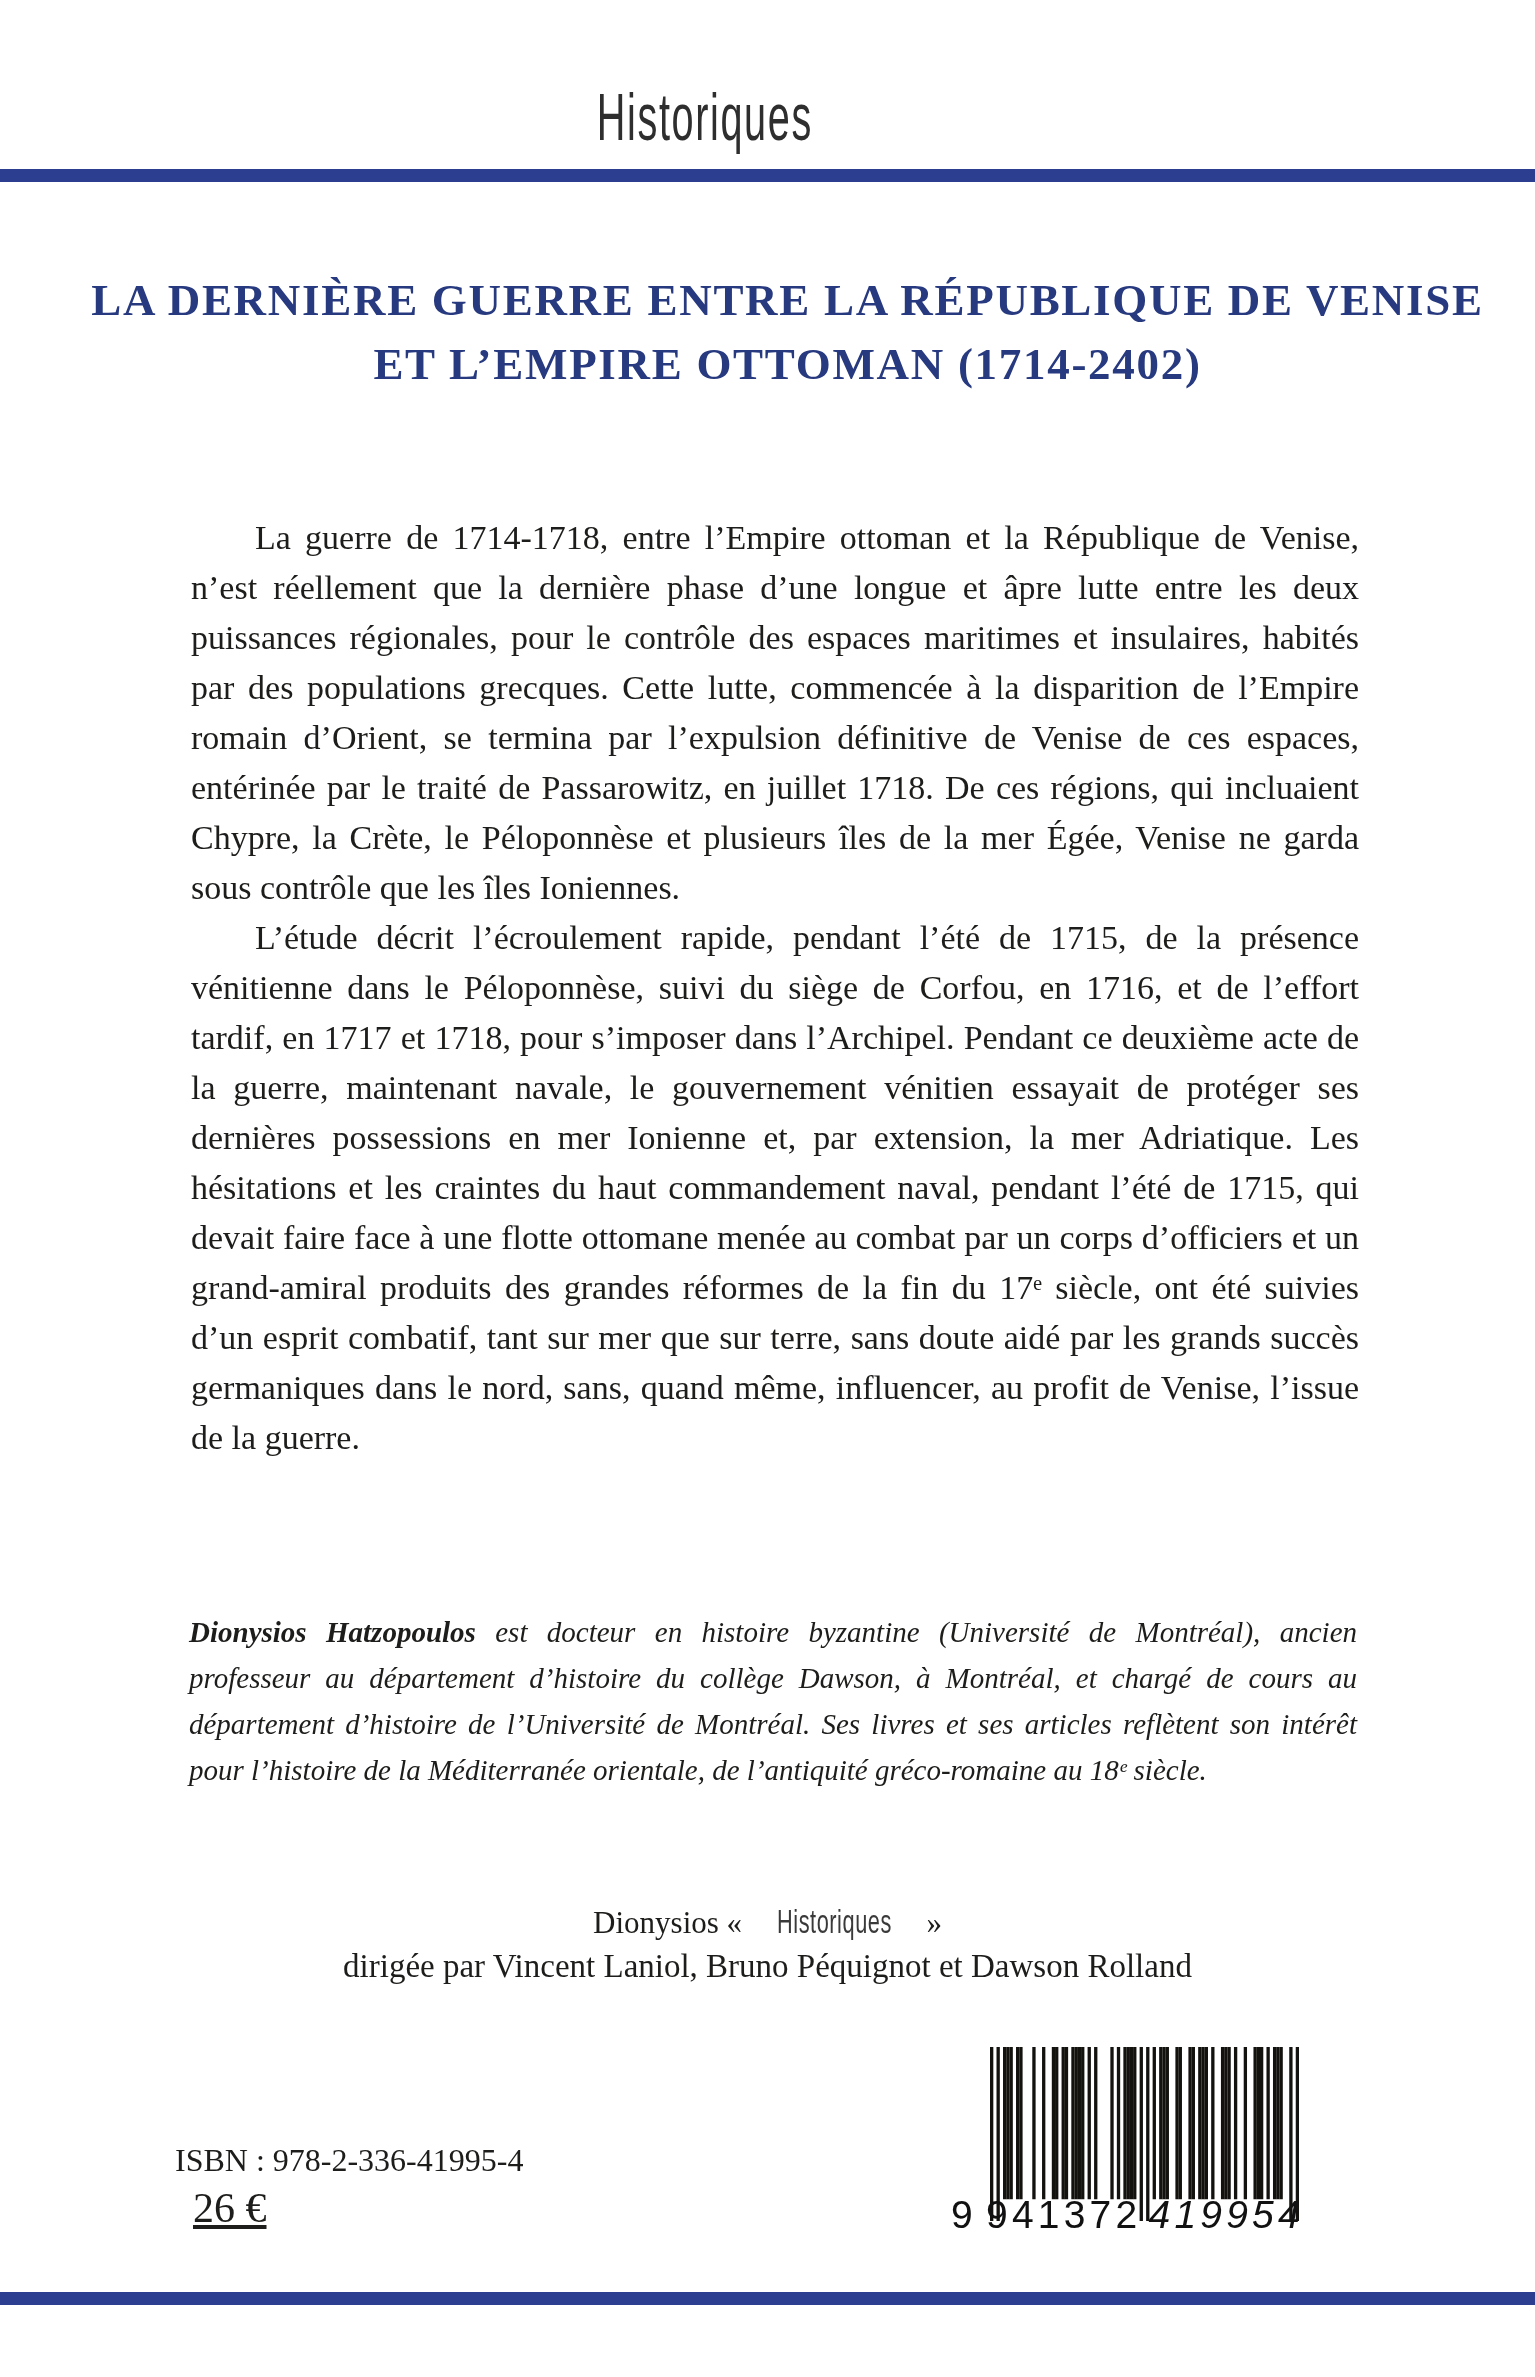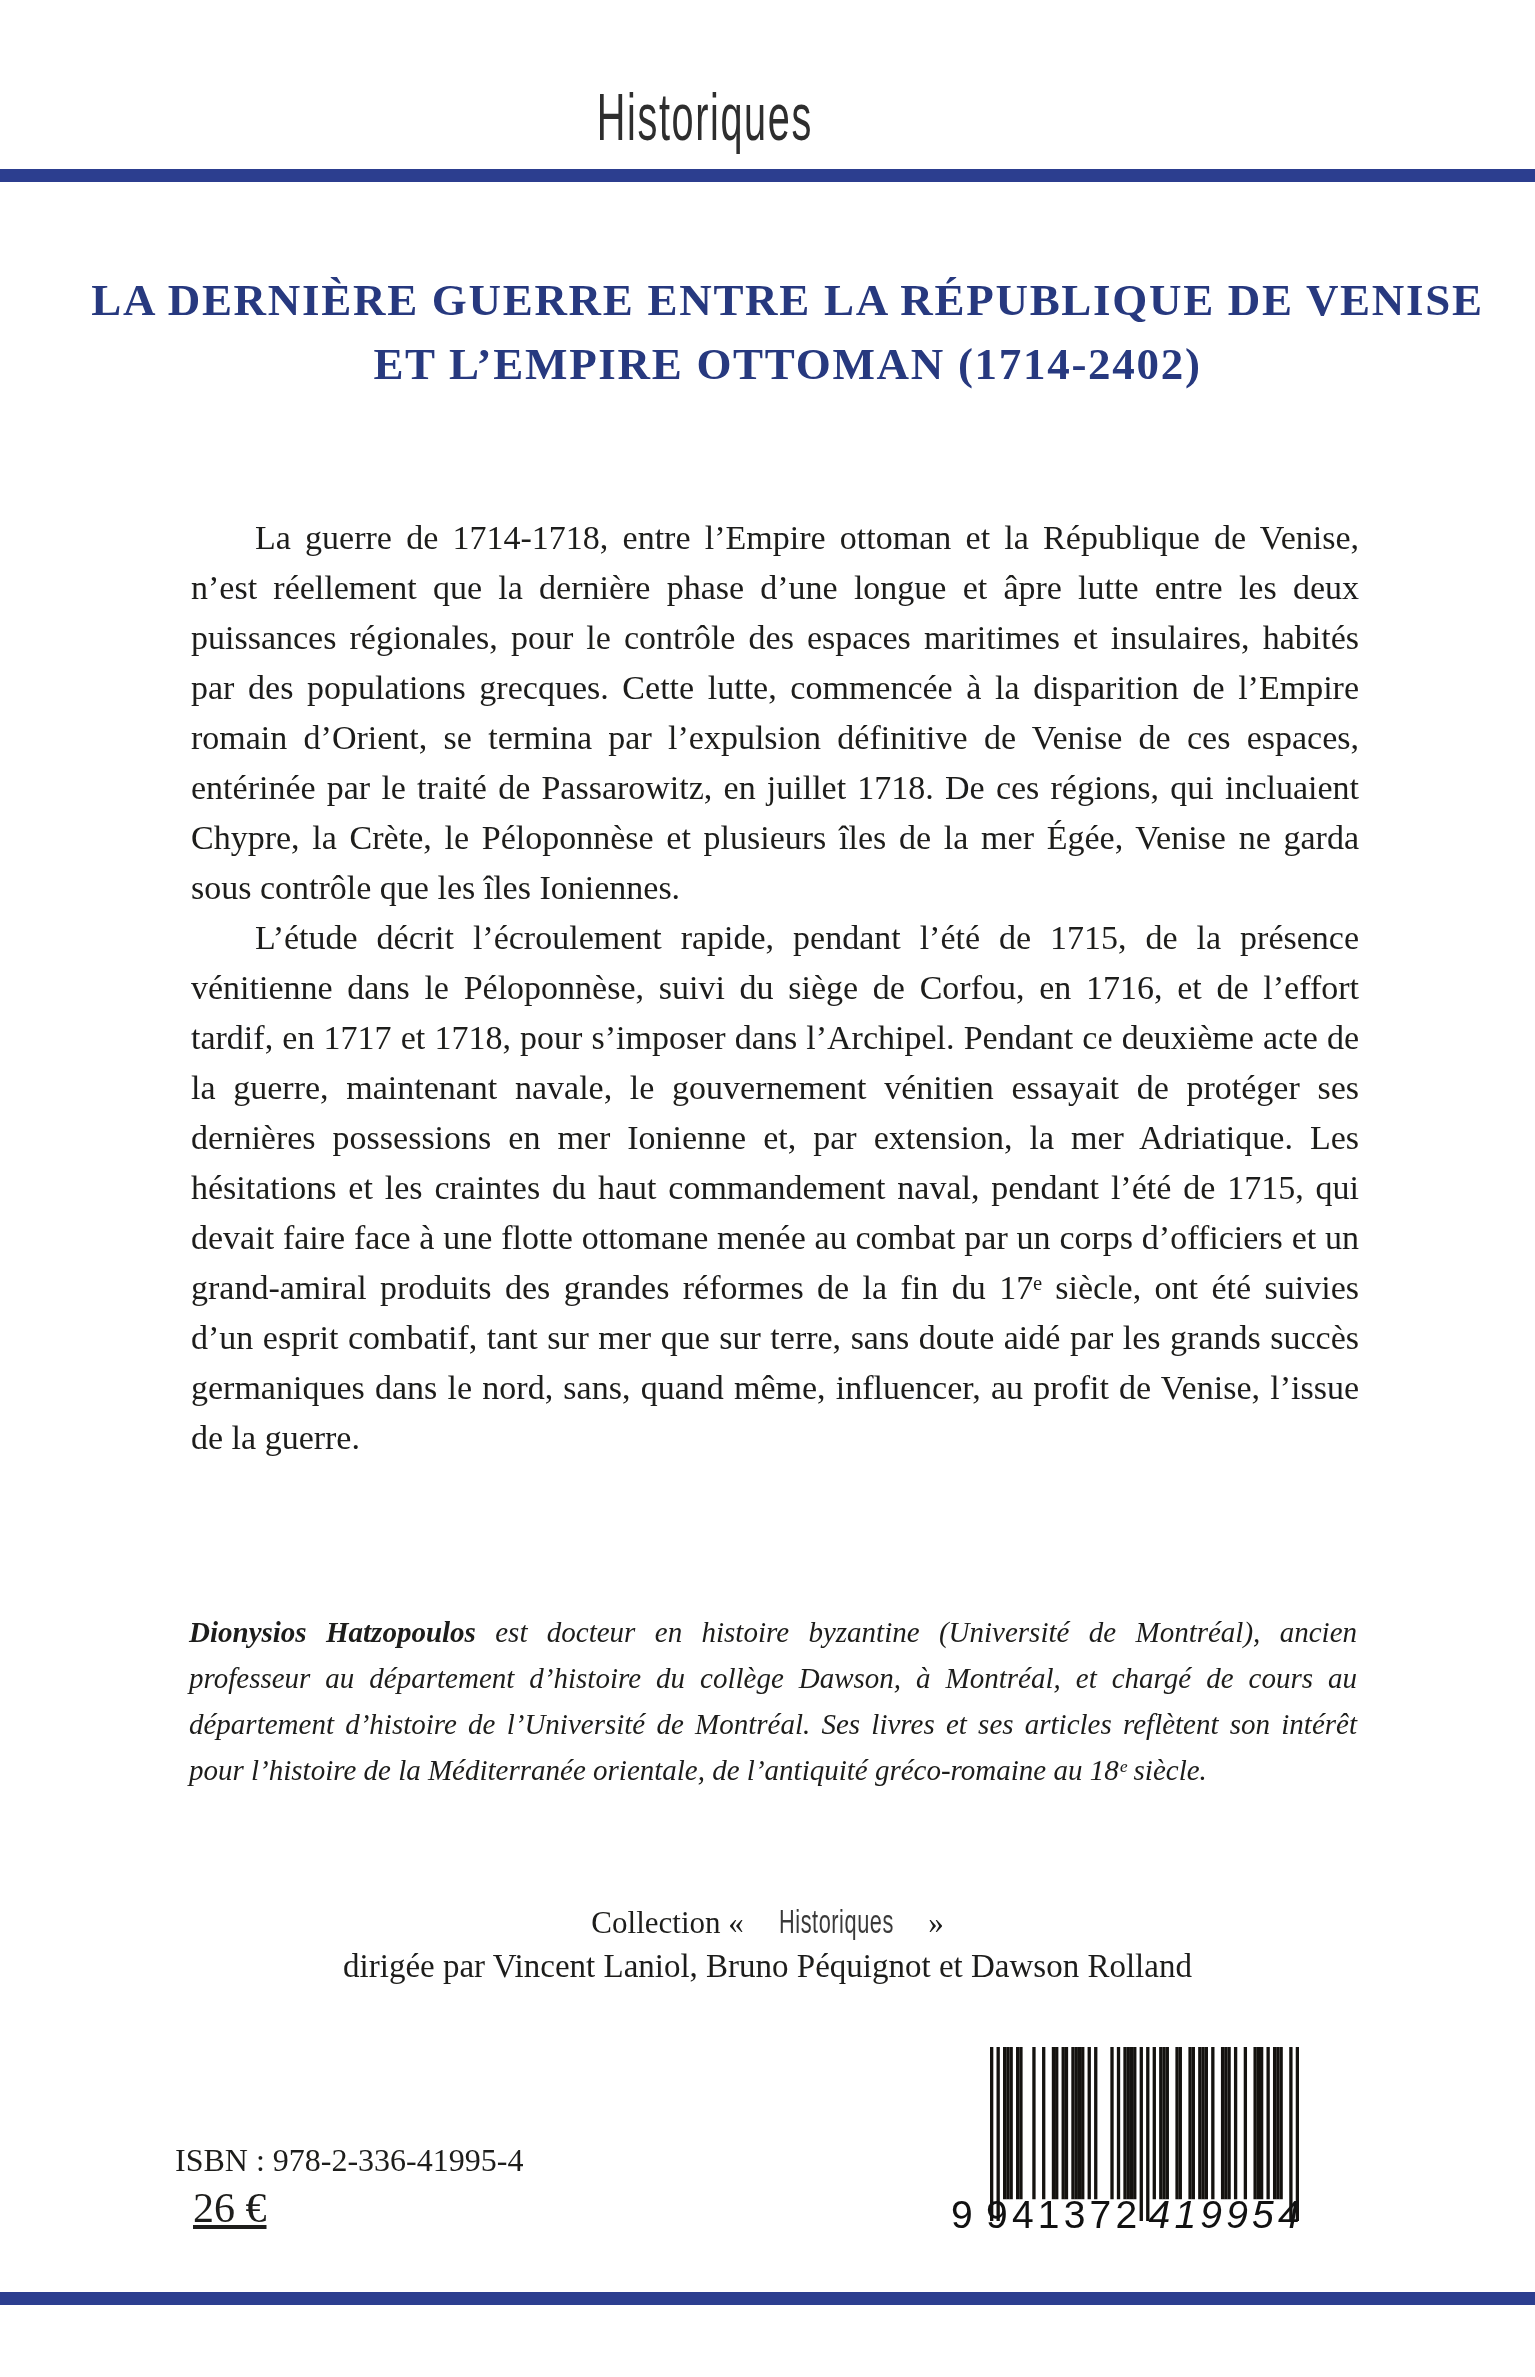--- a/index.html
+++ b/index.html
@@ -108,21 +108,21 @@
     <p>La guerre de 1714-1718, entre l’Empire ottoman et la République de Venise, n’est réellement que la dernière phase d’une longue et âpre lutte entre les deux puissances régionales, pour le contrôle des espaces maritimes et insulaires, habités par des populations grecques. Cette lutte, commencée à la disparition de l’Empire romain d’Orient, se termina par l’expulsion définitive de Venise de ces espaces, entérinée par le traité de Passarowitz, en juillet 1718. De ces régions, qui incluaient Chypre, la Crète, le Péloponnèse et plusieurs îles de la mer Égée, Venise ne garda sous contrôle que les îles Ioniennes.</p>
     <p>L’étude décrit l’écroulement rapide, pendant l’été de 1715, de la présence vénitienne dans le Péloponnèse, suivi du siège de Corfou, en 1716, et de l’effort tardif, en 1717 et 1718, pour s’imposer dans l’Archipel. Pendant ce deuxième acte de la guerre, maintenant navale, le gouvernement vénitien essayait de protéger ses dernières possessions en mer Ionienne et, par extension, la mer Adriatique. Les hésitations et les craintes du haut commandement naval, pendant l’été de 1715, qui devait faire face à une flotte ottomane menée au combat par un corps d’officiers et un grand-amiral produits des grandes réformes de la fin du 17ᵉ siècle, ont été suivies d’un esprit combatif, tant sur mer que sur terre, sans doute aidé par les grands succès germaniques dans le nord, sans, quand même, influencer, au profit de Venise, l’issue de la guerre.</p>
   </section>
 
   <section class="bio">
     <p><span class="author">Dionysios Hatzopoulos</span><span> est docteur en histoire byzantine (Université de Montréal), ancien professeur au département d’histoire du collège Dawson, à Montréal, et chargé de cours au département d’histoire de l’Université de Montréal. Ses livres et ses articles reflètent son intérêt pour l’histoire de la Méditerranée orientale, de l’antiquité gréco-romaine au 18ᵉ siècle.</span></p>
   </section>
 
   <div class="collection">
     <div class="collection-line1">
-      <span>Collection « </span><span class="logo-inline">Historiques</span><span> »</span>
+      <span>Dionysios « </span><span class="logo-inline">Historiques</span><span> »</span>
     </div>
     <div class="collection-line2">dirigée par Vincent Laniol, Bruno Péquignot et Dawson Rolland</div>
   </div>
 
   <svg class="barcode-svg" id="barcode-svg" width="309" height="174" viewBox="0 0 95 52" preserveAspectRatio="none">
       <rect x="0" y="0" width="1.02" height="52" fill="#14120f"></rect>
       <rect x="2" y="0" width="1.02" height="52" fill="#14120f"></rect>
       <rect x="4" y="0" width="1.02" height="45.5" fill="#14120f"></rect>
       <rect x="5" y="0" width="1.02" height="45.5" fill="#14120f"></rect>
       <rect x="6" y="0" width="1.02" height="45.5" fill="#14120f"></rect>

